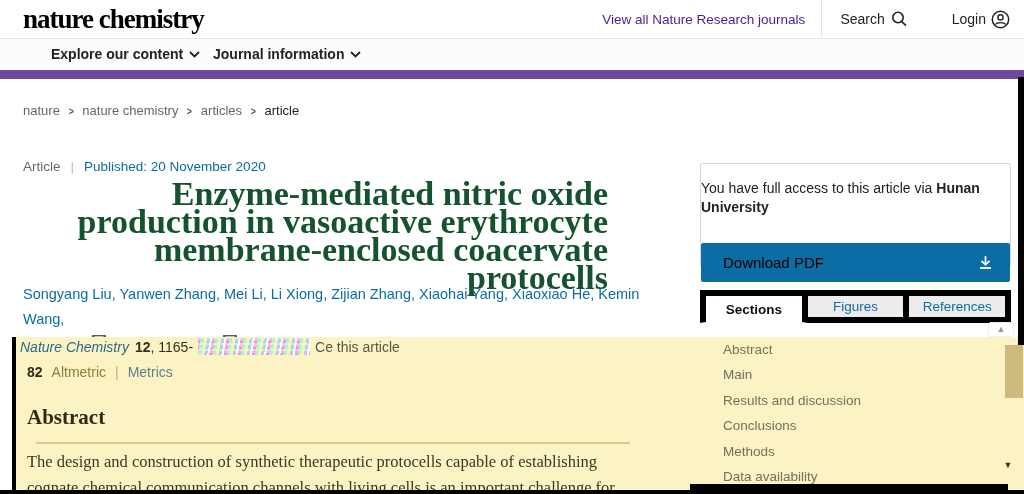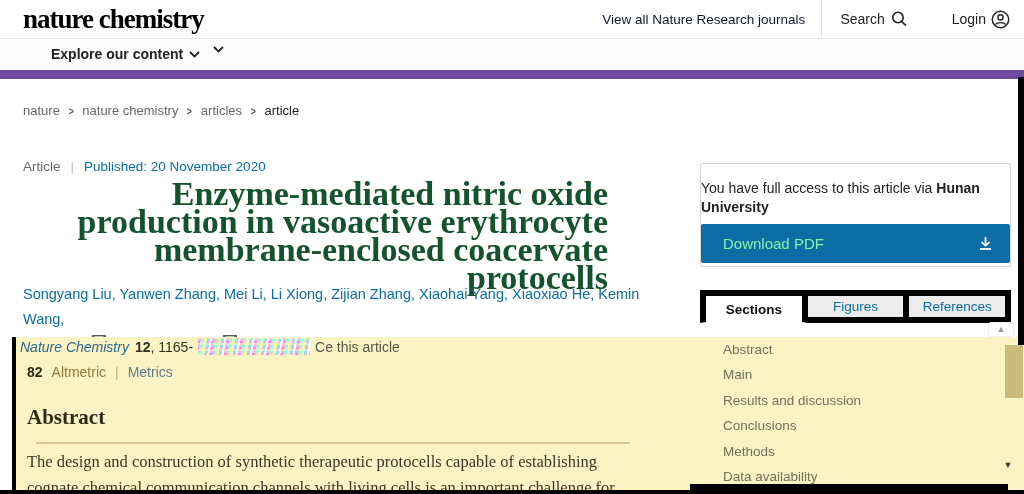--- a/index.html
+++ b/index.html
@@ -7,21 +7,21 @@
   .canvas {
     position:relative; width:1024px; height:494px; overflow:hidden;
     background:#fff; font-family:"Liberation Sans", sans-serif; color:#222;
   }
   
   .header-top { position:absolute; left:0; top:0; width:1024px; height:39px;
     background:#fff; border-bottom:1px solid #e4e4e4; }
   .logo { position:absolute; left:23px; top:4px; font-family:"Liberation Serif", serif;
     font-weight:700; font-size:27px; letter-spacing:-1px; color:#000; cursor:pointer; }
   .hdr-right { position:absolute; right:14px; top:0; height:38px; display:flex; align-items:center; }
-  .view-all { font-size:13.5px; color:#0f172a; margin-right:16px; cursor:pointer; }
+  .view-all { font-size:13.5px; color:#4c1d95; margin-right:16px; cursor:pointer; }
   .hdr-sep { width:1px; height:38px; background:#e4e4e4; margin-right:18px; }
   .hdr-link { display:flex; align-items:center; gap:5px; font-size:14px; color:#222;
     margin-right:20px; cursor:pointer; white-space:nowrap; }
   .hdr-link:last-child { margin-right:0;padding-left:24px; }
   
   .nav-bar { position:absolute; left:0; top:39px; width:1024px; height:31px; background:#fcfcfc; }
   .nav-item { position:absolute; top:7px; display:flex; align-items:center; gap:6px;
     font-size:14px; font-weight:700; color:#222; cursor:pointer;padding-left:28px; }
   .nav-item.explore { left:23px; }
   .nav-item.journal { left:185px; }
@@ -42,21 +42,21 @@
     font-family:"Liberation Serif", serif; font-weight:700; font-size:34px;
     line-height:28px; color:#14532d;text-align:right; }
   .authors { position:absolute; left:23px; top:282px; width:630px;
     font-size:14.5px; line-height:25px; color:#0c6d9e; }
   .authors .env { display:inline-block; margin:0 2px 0 3px; position:relative; top:-4px; }
   .amp { color:#222; }
   
   .access-card { position:absolute; left:700px; top:163px; width:311px; height:104px;
     background:#fff; border:1px solid #d6d6d6; border-radius:2px; padding:15px 0; }
   .access-text { font-size:14px; line-height:19px; color:#222; }
-  .dl-btn { margin-top:7px; width:100%; height:39px; background:#0b6da3; color:#86efac;
+  .dl-btn { margin-top:26px; width:100%; height:39px; background:#0b6da3; color:#000000;
     border:none; border-radius:2px; font-size:15px; font-family:"Liberation Sans",sans-serif;
     display:flex; align-items:center; justify-content:space-between; padding:0 17px 0 22px;
     cursor:pointer; }
   
   .tabs { position:absolute; left:700px; top:290px; width:311px; height:33px; display:flex; }
   .tab { flex:1; display:flex; align-items:center; justify-content:center; font-size:13.5px;
     cursor:pointer; border:6px solid #000000; background:#ececec; color:#0c6d9e; }
   .tab.active { background:#fff; color:#111; font-weight:700; border-bottom:1px solid #fff; }
   .tab + .tab { border-left:none; }
   .tabs-panel-gap { position:absolute; left:700px; top:323px; width:311px; height:14px; background:#fff; }
@@ -135,20 +135,21 @@
   <div class="nav-bar">
     <span class="nav-item explore">
       <span>Explore our content</span>
       <span>
         <svg width="11" height="7" viewBox="0 0 11 7">
             <polyline points="1,1 5.5,5.5 10,1" fill="none" stroke="#222" stroke-width="1.8"></polyline>
           </svg>
       </span>
     </span>
     <span class="nav-item journal">
+      <span>Journal information</span>
       <span>
         <svg width="11" height="7" viewBox="0 0 11 7">
             <polyline points="1,1 5.5,5.5 10,1" fill="none" stroke="#222" stroke-width="1.8"></polyline>
           </svg>
       </span>
     </span>
   </div>
   <div class="purple-bar"></div>
 
   <div class="breadcrumb">

